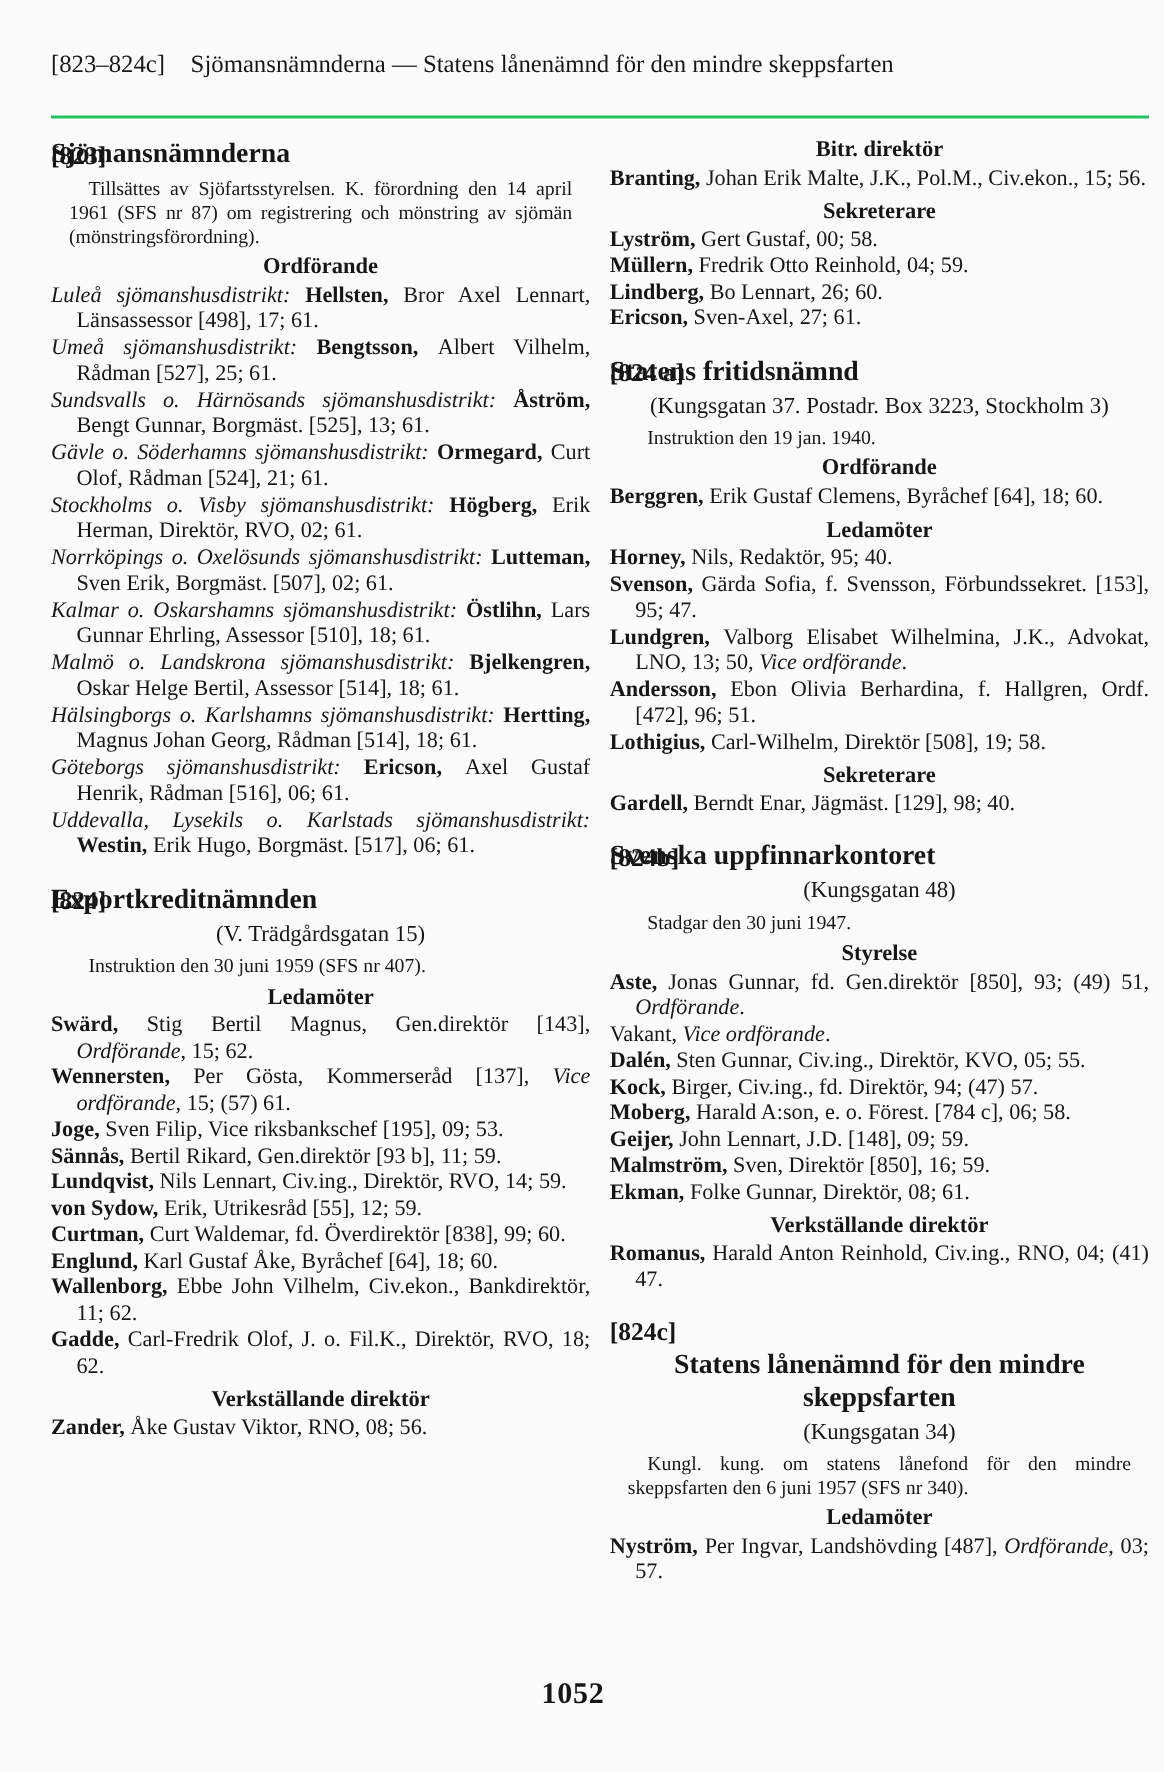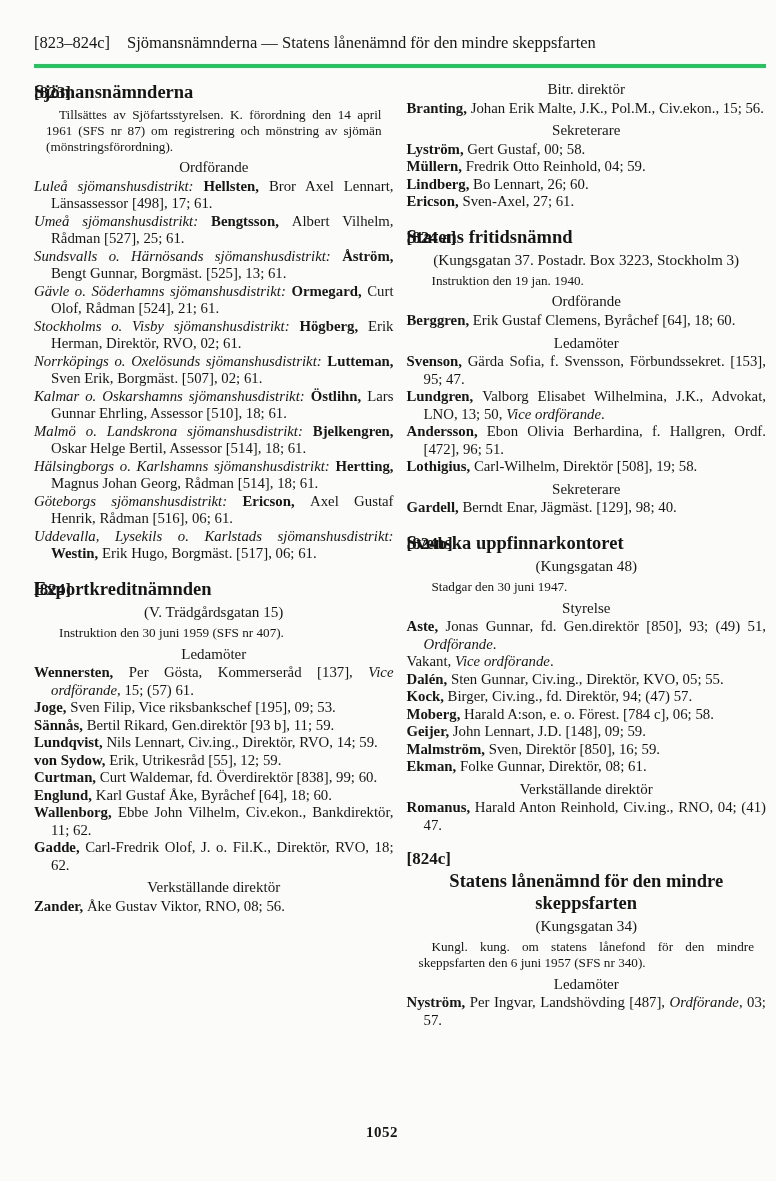--- a/index.html
+++ b/index.html
@@ -8,22 +8,22 @@
     background:#fbfbf9;
     font-family:"Liberation Serif","DejaVu Serif",serif;
     color:#161616;
     overflow:hidden;
     position:relative;
   }
   .page{box-sizing:border-box;width:776px;height:1181px;padding:33px 10px 0 34px;position:relative;}
   
   .hdr{
     font-size:16.5px;line-height:20px;
-    padding-bottom:11px;
-    border-bottom:4px solid #22c55e;
+    padding-bottom:24px;
+    border-bottom:2px solid #22c55e;
     white-space:nowrap;
   }
   .hdr-range{margin-right:17px;}
   
   .cols{display:flex;gap:13px;margin-top:13px;align-items:flex-start;}
   .col{flex:1;min-width:0;}
   .col > :first-child{margin-top:0;}
   
   .section-head{position:relative;text-align:left;margin:15px 0 2px;}
   .section-num{
@@ -38,38 +38,38 @@
   }
   .section-head.own-num .section-title{display:block;}
   .section-address{text-align:center;font-size:15.2px;line-height:19px;margin-top:2px;}
   .section-note{
     font-size:13.2px;line-height:15.8px;
     text-align:justify;text-indent:13px;
     margin:4px 12px 2px;
   }
   
   .role{
-    text-align:center;font-weight:normal;
+    text-align:center;font-weight:bold;
     font-size:15px;line-height:17.6px;
     margin:5px 0 1px;
   }
   
   .entry{
     margin:0;
     font-size:14.8px;line-height:17.5px;
     text-align:justify;
     padding-left:17px;text-indent:-17px;
   }
   .seg-b{font-weight:bold;}
   .seg-i{font-style:italic;}
   
   .footer{
     position:absolute;left:0;right:12px;bottom:40px;
     text-align:center;
-    font-size:15px;font-weight:bold;letter-spacing:.5px;
+    font-size:20px;font-weight:bold;letter-spacing:.5px;
   }
 </style>
 </head>
 <body>
 
 <div class="page">
   <div class="hdr">
     <span class="hdr-range">[823–824c]</span><span class="hdr-title">Sjömansnämnderna — Statens lånenämnd för den mindre skeppsfarten</span>
   </div>
   <div class="cols">
@@ -85,20 +85,21 @@
         <p class="entry"><span class="seg-i">Norrköpings o. Oxelösunds sjömanshusdistrikt: </span><span class="seg-b">Lutteman, </span><span class="seg-r">Sven Erik, Borgmäst. [507], 02; 61.</span></p>
         <p class="entry"><span class="seg-i">Kalmar o. Oskarshamns sjömanshusdistrikt: </span><span class="seg-b">Östlihn, </span><span class="seg-r">Lars Gunnar Ehrling, Assessor [510], 18; 61.</span></p>
         <p class="entry"><span class="seg-i">Malmö o. Landskrona sjömanshusdistrikt: </span><span class="seg-b">Bjelkengren, </span><span class="seg-r">Oskar Helge Bertil, Assessor [514], 18; 61.</span></p>
         <p class="entry"><span class="seg-i">Hälsingborgs o. Karlshamns sjömanshusdistrikt: </span><span class="seg-b">Hertting, </span><span class="seg-r">Magnus Johan Georg, Rådman [514], 18; 61.</span></p>
         <p class="entry"><span class="seg-i">Göteborgs sjömanshusdistrikt: </span><span class="seg-b">Ericson, </span><span class="seg-r">Axel Gustaf Henrik, Rådman [516], 06; 61.</span></p>
         <p class="entry"><span class="seg-i">Uddevalla, Lysekils o. Karlstads sjömanshusdistrikt: </span><span class="seg-b">Westin, </span><span class="seg-r">Erik Hugo, Borgmäst. [517], 06; 61.</span></p>
         <div class="section-head"><span class="section-num">[824]</span><span class="section-title">Exportkreditnämnden</span></div>
         <div class="section-address">(V. Trädgårdsgatan 15)</div>
         <div class="section-note">Instruktion den 30 juni 1959 (SFS nr 407).</div>
         <div class="role">Ledamöter</div>
+        <p class="entry"><span class="seg-b">Swärd, </span><span class="seg-r">Stig Bertil Magnus, Gen.direktör [143], </span><span class="seg-i">Ordförande</span><span class="seg-r">, 15; 62.</span></p>
         <p class="entry"><span class="seg-b">Wennersten, </span><span class="seg-r">Per Gösta, Kommerseråd [137], </span><span class="seg-i">Vice ordförande</span><span class="seg-r">, 15; (57) 61.</span></p>
         <p class="entry"><span class="seg-b">Joge, </span><span class="seg-r">Sven Filip, Vice riksbankschef [195], 09; 53.</span></p>
         <p class="entry"><span class="seg-b">Sännås, </span><span class="seg-r">Bertil Rikard, Gen.direktör [93 b], 11; 59.</span></p>
         <p class="entry"><span class="seg-b">Lundqvist, </span><span class="seg-r">Nils Lennart, Civ.ing., Direktör, RVO, 14; 59.</span></p>
         <p class="entry"><span class="seg-b">von Sydow, </span><span class="seg-r">Erik, Utrikesråd [55], 12; 59.</span></p>
         <p class="entry"><span class="seg-b">Curtman, </span><span class="seg-r">Curt Waldemar, fd. Överdirektör [838], 99; 60.</span></p>
         <p class="entry"><span class="seg-b">Englund, </span><span class="seg-r">Karl Gustaf Åke, Byråchef [64], 18; 60.</span></p>
         <p class="entry"><span class="seg-b">Wallenborg, </span><span class="seg-r">Ebbe John Vilhelm, Civ.ekon., Bankdirektör, 11; 62.</span></p>
         <p class="entry"><span class="seg-b">Gadde, </span><span class="seg-r">Carl-Fredrik Olof, J. o. Fil.K., Direktör, RVO, 18; 62.</span></p>
         <div class="role">Verkställande direktör</div>
@@ -111,20 +112,21 @@
         <p class="entry"><span class="seg-b">Lyström, </span><span class="seg-r">Gert Gustaf, 00; 58.</span></p>
         <p class="entry"><span class="seg-b">Müllern, </span><span class="seg-r">Fredrik Otto Reinhold, 04; 59.</span></p>
         <p class="entry"><span class="seg-b">Lindberg, </span><span class="seg-r">Bo Lennart, 26; 60.</span></p>
         <p class="entry"><span class="seg-b">Ericson, </span><span class="seg-r">Sven-Axel, 27; 61.</span></p>
         <div class="section-head"><span class="section-num">[824 a]</span><span class="section-title">Statens fritidsnämnd</span></div>
         <div class="section-address">(Kungsgatan 37.  Postadr. Box 3223, Stockholm 3)</div>
         <div class="section-note">Instruktion den 19 jan. 1940.</div>
         <div class="role">Ordförande</div>
         <p class="entry"><span class="seg-b">Berggren, </span><span class="seg-r">Erik Gustaf Clemens, Byråchef [64], 18; 60.</span></p>
         <div class="role">Ledamöter</div>
+        <p class="entry"><span class="seg-b">Horney, </span><span class="seg-r">Nils, Redaktör, 95; 40.</span></p>
         <p class="entry"><span class="seg-b">Svenson, </span><span class="seg-r">Gärda Sofia, f. Svensson, Förbundssekret. [153], 95; 47.</span></p>
         <p class="entry"><span class="seg-b">Lundgren, </span><span class="seg-r">Valborg Elisabet Wilhelmina, J.K., Advokat, LNO, 13; 50, </span><span class="seg-i">Vice ordförande</span><span class="seg-r">.</span></p>
         <p class="entry"><span class="seg-b">Andersson, </span><span class="seg-r">Ebon Olivia Berhardina, f. Hallgren, Ordf. [472], 96; 51.</span></p>
         <p class="entry"><span class="seg-b">Lothigius, </span><span class="seg-r">Carl-Wilhelm, Direktör [508], 19; 58.</span></p>
         <div class="role">Sekreterare</div>
         <p class="entry"><span class="seg-b">Gardell, </span><span class="seg-r">Berndt Enar, Jägmäst. [129], 98; 40.</span></p>
         <div class="section-head"><span class="section-num">[824b]</span><span class="section-title">Svenska uppfinnarkontoret</span></div>
         <div class="section-address">(Kungsgatan 48)</div>
         <div class="section-note">Stadgar den 30 juni 1947.</div>
         <div class="role">Styrelse</div>

